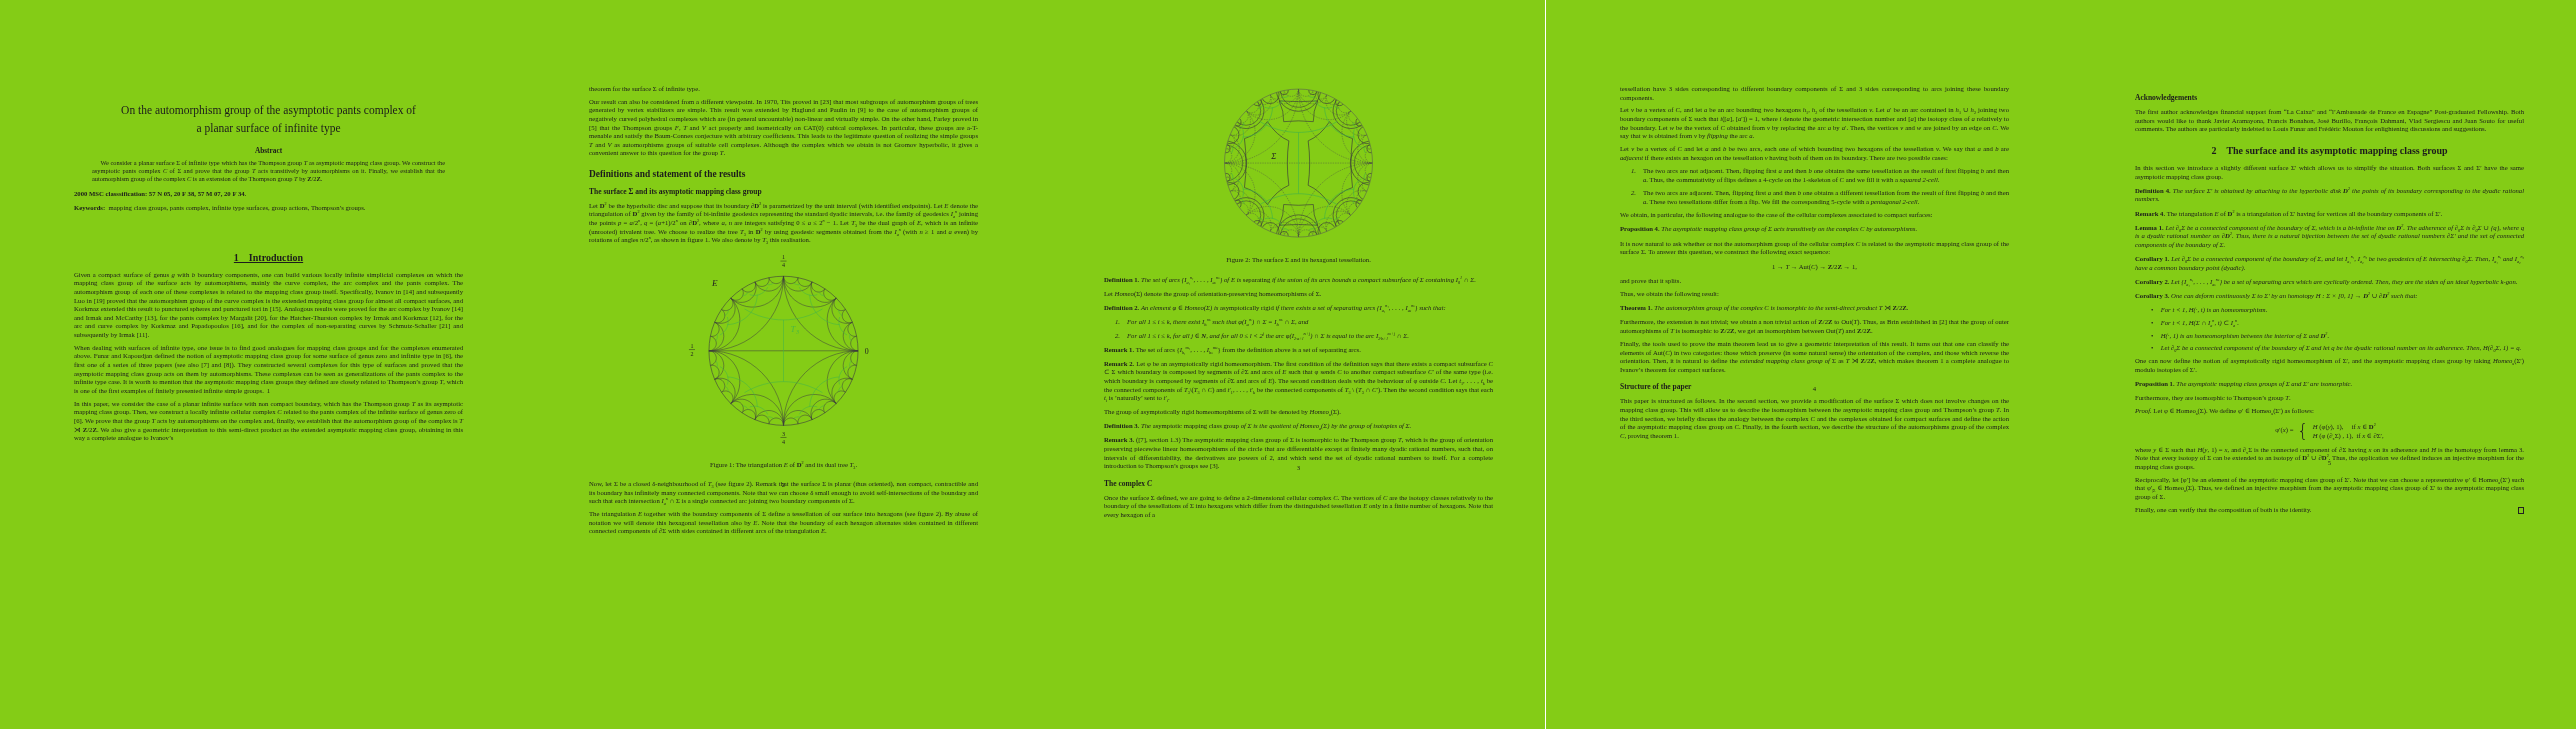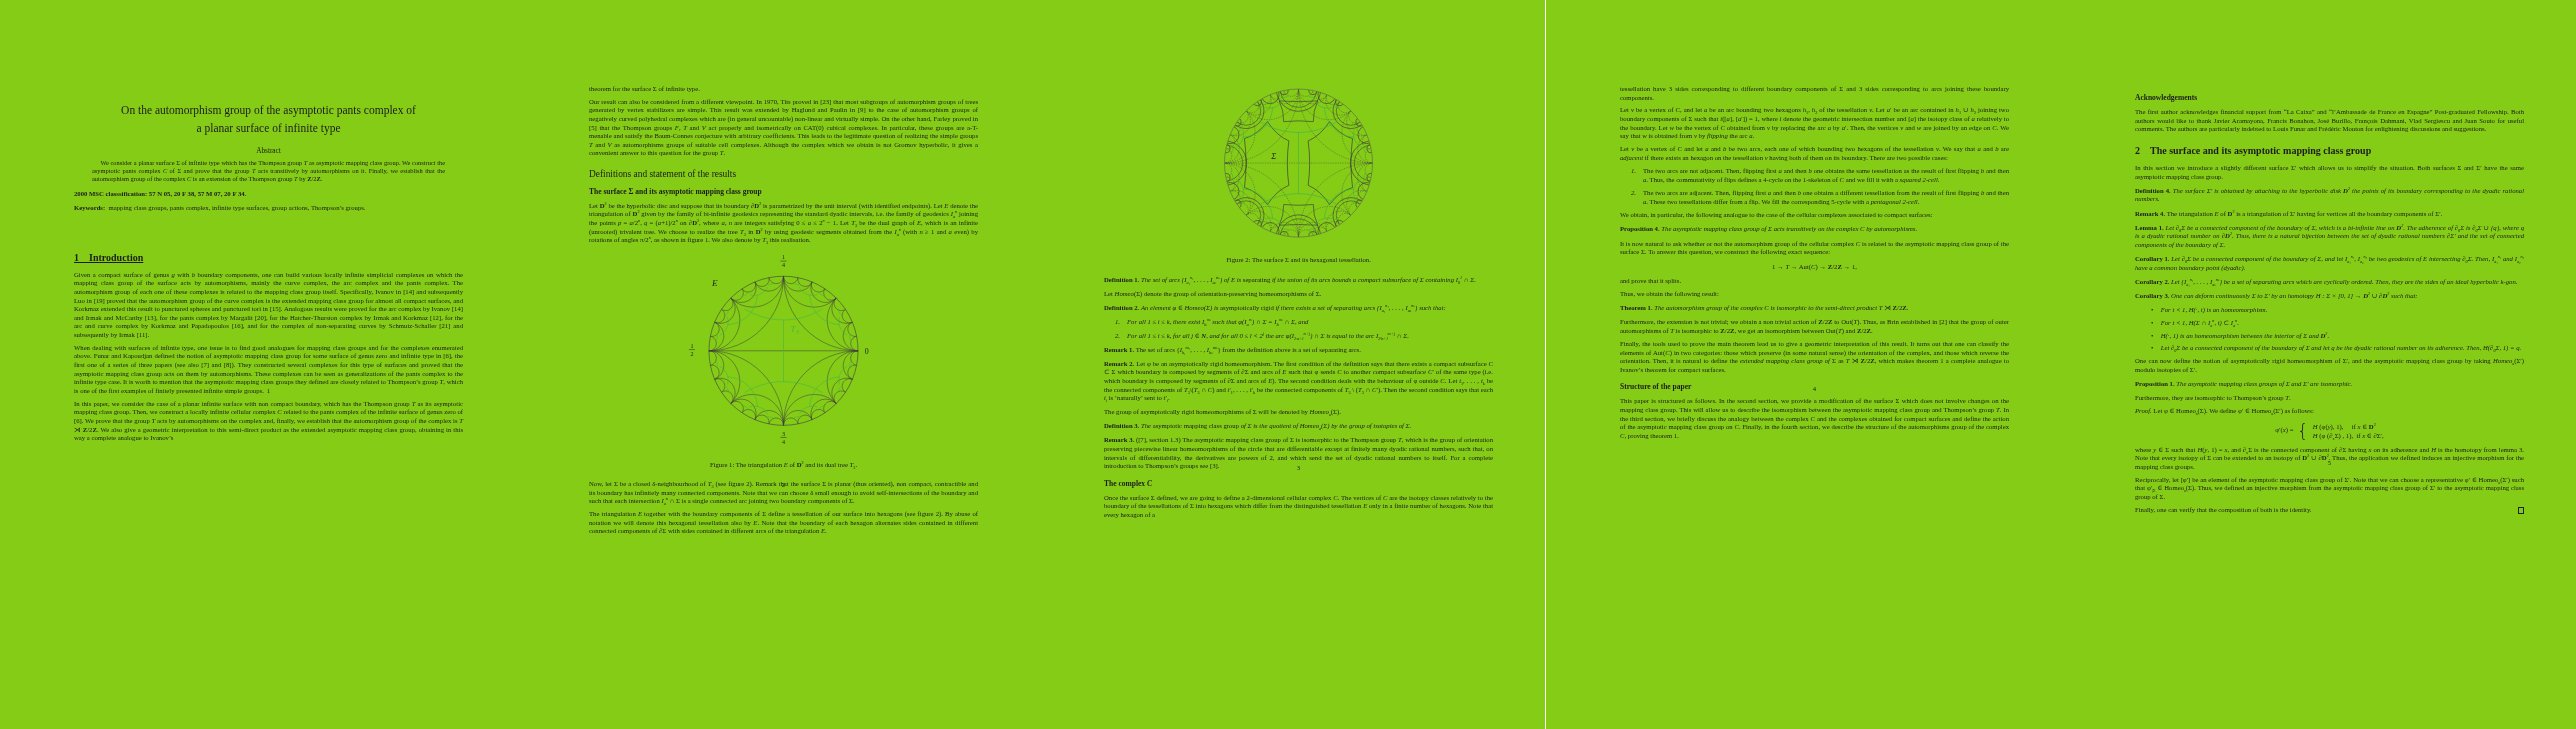--- a/index.html
+++ b/index.html
@@ -7,27 +7,27 @@
           font-family:"Liberation Serif","DejaVu Serif","DejaVu Sans",serif;color:#1c1c1c;}
   .page{position:absolute;top:0;width:515px;height:729px;background:#84cc16;}
   .col{position:absolute;left:74px;top:85px;width:389px;font-size:6.7px;line-height:8.6px;text-align:justify;}
   .p{margin:0 0 4.3px 0;}
   .thm{margin:5.5px 0;}
   .thmlabel{font-weight:bold;font-style:normal;}
   .it{font-style:italic;}
   .rm{font-style:normal;}
   .title{font-size:11.5px;line-height:18px;text-align:center;margin:16px 0 3px 0;}
   .centerline{text-align:center;font-size:7.6px;line-height:11.5px;}
-  .habs{text-align:center;font-weight:normal;font-size:7.3px;margin:9.7px 0 3.6px 0;}
+  .habs{text-align:center;font-weight:bold;font-size:7.3px;margin:9.7px 0 3.6px 0;}
   .abstract{margin:2.4px 18px 6px 18px;font-size:6.4px;line-height:8.1px;text-align:justify;text-indent:8.5px;}
   .msc{margin:7.3px 0 1.2px 0;font-weight:bold;}
   .kw{margin:4.9px 0 0 0;}
-  .h1{font-size:10px;font-weight:bold;margin:11px 0 7.3px 0;text-align:left;line-height:12px;}
+  .h1{font-size:10px;font-weight:bold;margin:11px 0 7.3px 0;text-align:center;line-height:12px;}
   .h1.mt-lg{margin-top:39px;text-decoration:underline;}
-  .h2{font-size:9.4px;font-weight:normal;margin:12px 0 7.3px 0;text-align:left;}
+  .h2{font-size:9.4px;font-weight:bold;margin:12px 0 7.3px 0;text-align:left;}
   .h3{font-size:7.5px;font-weight:bold;margin:9px 0 5.5px 0;text-align:left;}
   .li{display:flex;margin:4.9px 0 4.9px 11px;}
   .linum{flex:none;width:12px;font-style:italic;}
   .li .litext{flex:1;}
   .bullet{display:flex;margin:4.3px 0 4.3px 16px;}
   .bdot{flex:none;width:9.7px;}
   .math{text-align:center;margin:6px 0;}
   .caption{text-align:center;margin:6px 0 11px 0;}
   .figwrap{text-align:center;margin:7.3px 0 1.2px 0;}
   .figwrap svg{display:inline-block;}

